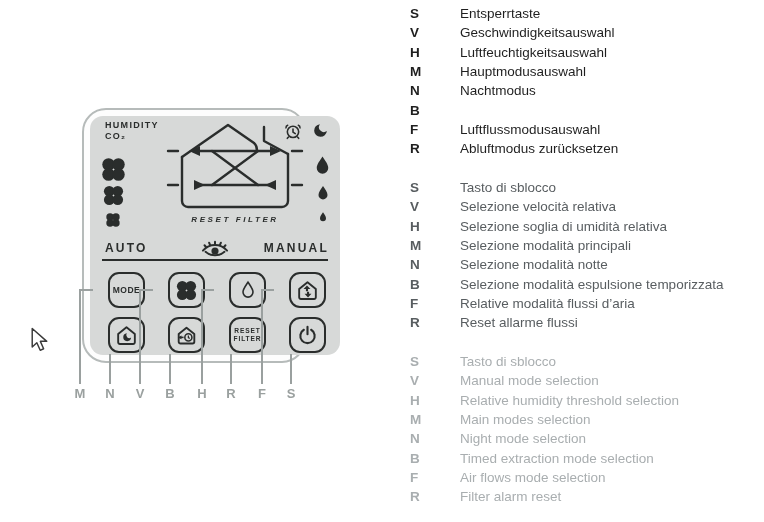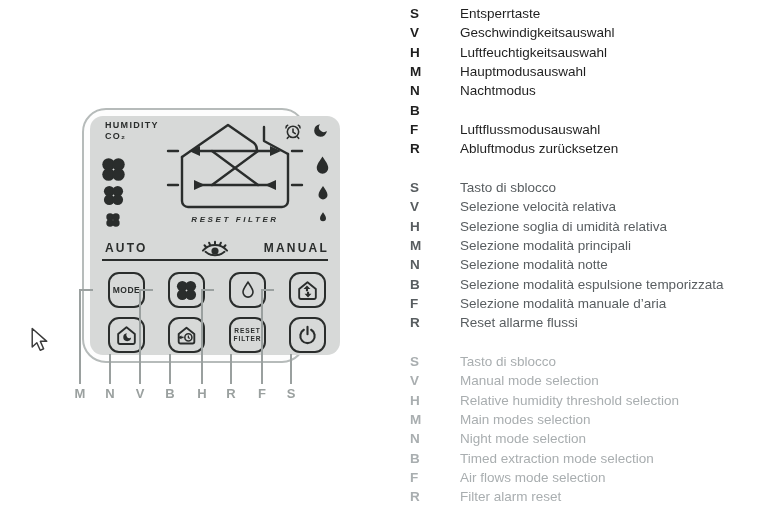--- a/index.html
+++ b/index.html
@@ -314,21 +314,21 @@
           <span class="legend-text">Selezione modalità notte</span>
         </div>
 
         <div class="legend-row">
           <span class="legend-letter">B</span>
           <span class="legend-text">Selezione modalità espulsione temporizzata</span>
         </div>
 
         <div class="legend-row">
           <span class="legend-letter">F</span>
-          <span class="legend-text">Selezione modalità manuale d’aria</span>
+          <span class="legend-text">Relative modalità flussi d’aria</span>
         </div>
 
         <div class="legend-row">
           <span class="legend-letter">R</span>
           <span class="legend-text">Reset allarme flussi</span>
         </div>
       </section>
     <section class="legend legend-en" style="color: rgb(169, 174, 176);">
 
         <div class="legend-row">

